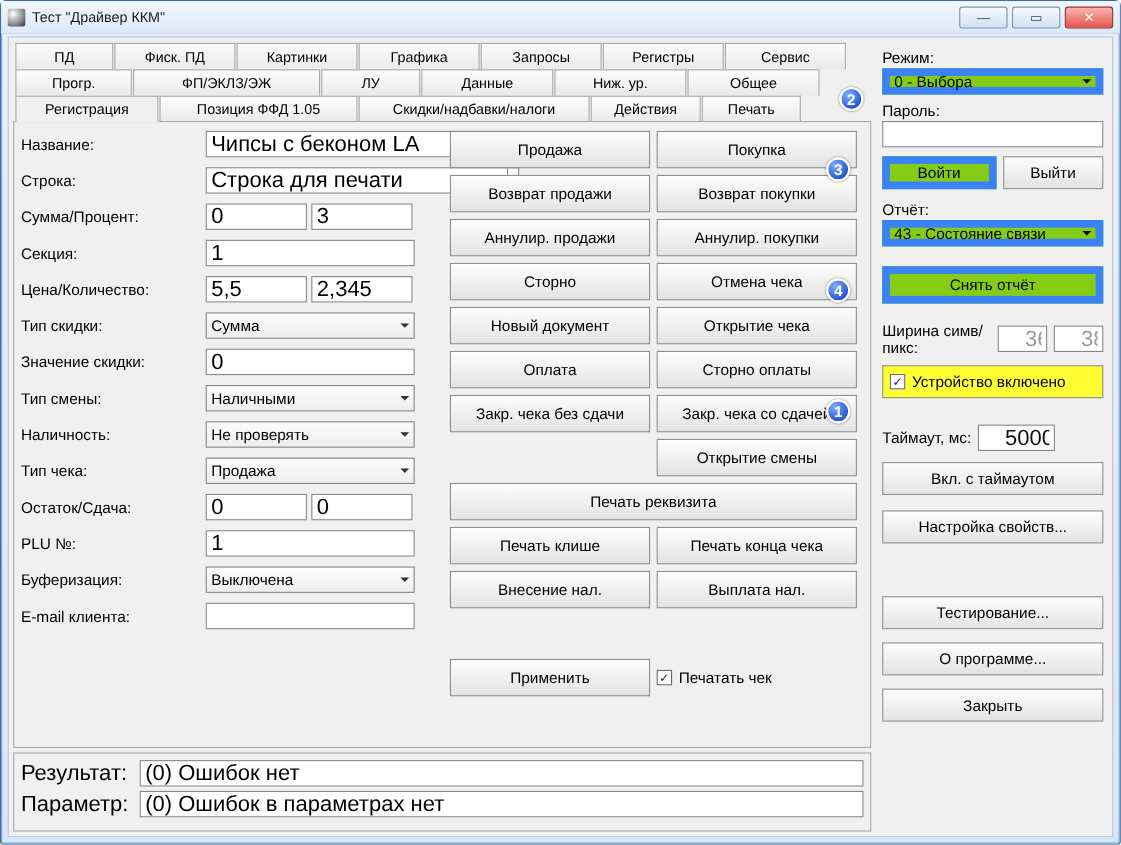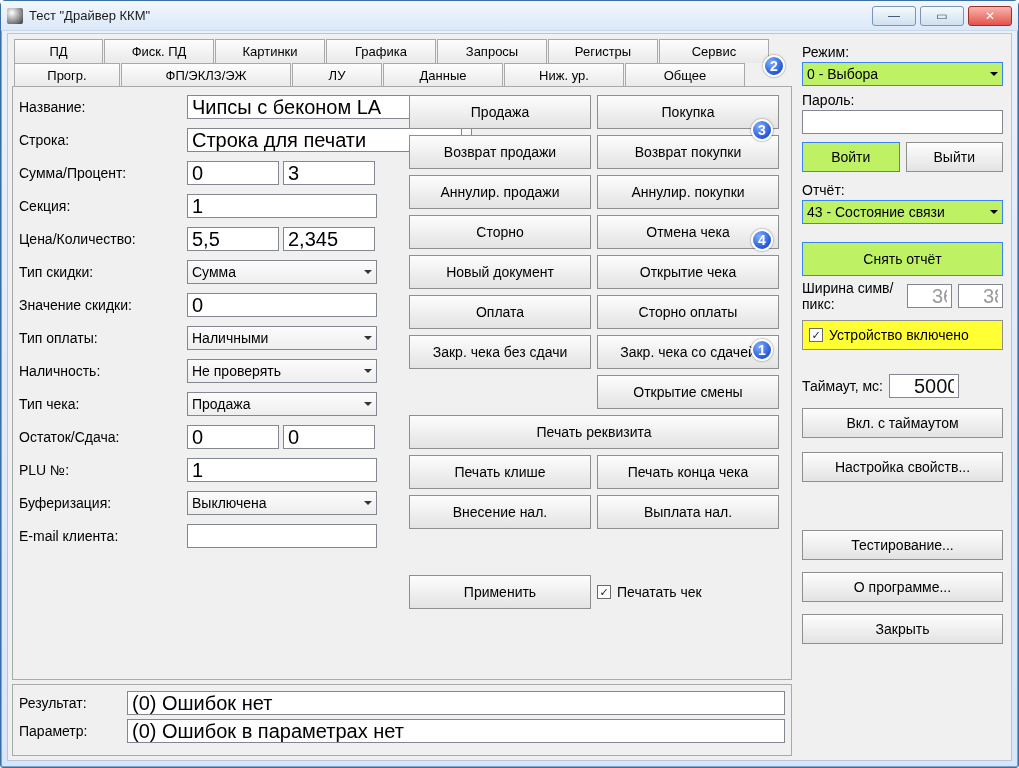--- a/index.html
+++ b/index.html
@@ -114,26 +114,26 @@
   .btns-grid .rightonly { grid-column: 2; }
   .checkbox-row { grid-column:2; display:flex; align-items:center; gap:6px; height:34px; font-size:14px;}
   .chk { width:14px; height:14px; border:1px solid #6b6b6b; background:#fff; display:inline-flex; align-items:center; justify-content:center; font-size:11px; color:#222;}
 
   
   .status-box {
     border:1px solid #a9a9a9; background:#f0f0f0; margin-top:4px;
     padding:6px 6px 8px 6px;
   }
   .status-row { display:flex; align-items:center; gap:8px; margin-bottom:4px; }
-  .status-row label { width:100px; font-size:14px;}
+  .status-row label { width:100px; font-size:20px;}
   .status-row .txt { flex:1; }
 
   
   .rlabel { font-size:14px; margin:2px 0 2px 0; display:block;}
-  .sel.yellow,.btn.yellow { background:#bef264; border:1px solid #3b82f6; }
+  .sel.yellow,.btn.yellow { background:#84cc16; border:7px solid #3b82f6; }
   .sel.yellow::after{border-top-color:#000;}
   .rightpane .btn { height:30px; font-size:14px;}
   .row2 { display:flex; gap:6px; }
   .row2 .btn { flex:1; }
   .chkbox-yellow {
     background:#ffff33; border:1px solid #8e8f8f; height:30px;
     display:flex; align-items:center; gap:6px; padding:0 6px; font-size:14px;
   }
   .rowlab { display:flex; align-items:center; gap:6px; }
   .rowlab label{font-size:14px;}
@@ -168,20 +168,27 @@
           <div class="tab" style="width:110px">Сервис</div>
         </div>
         <div class="tabs-row">
           <div class="tab" style="width:106px">Прогр.</div>
           <div class="tab" style="width:170px">ФП/ЭКЛЗ/ЭЖ</div>
           <div class="tab" style="width:90px">ЛУ</div>
           <div class="tab" style="width:120px">Данные</div>
           <div class="tab" style="width:120px">Ниж. ур.</div>
           <div class="tab" style="width:120px">Общее</div>
         </div>
+        <div class="tabs-row">
+          <div class="tab active" style="width:130px">Регистрация</div>
+          <div class="tab" style="width:180px">Позиция ФФД 1.05</div>
+          <div class="tab" style="width:210px">Скидки/надбавки/налоги</div>
+          <div class="tab" style="width:100px">Действия</div>
+          <div class="tab" style="width:90px">Печать</div>
+        </div>
 
         <div class="tabs-body">
 
           <div class="annot" style="right:6px; top:-32px">2</div>
           <div class="annot" style="left:738px; top:32px">3</div>
           <div class="annot" style="left:738px; top:142px">4</div>
           <div class="annot" style="left:738px; top:252px">1</div>
 
           <div class="form-grid">
             <label>Название:</label>
@@ -212,21 +219,21 @@
             </div>
 
             <label>Тип скидки:</label>
             <div class="sel">
                 <span>Сумма</span>
               </div>
 
             <label>Значение скидки:</label>
             <input class="txt" value="0" style="">
 
-            <label>Тип оплаты:</label>
+            <label>Тип смены:</label>
             <div class="sel">
                 <span>Наличными</span>
               </div>
 
             <label>Наличность:</label>
             <div class="sel">
                 <span>Не проверять</span>
               </div>
 
             <label>Тип чека:</label>
@@ -308,21 +315,21 @@
           <div class="btn yellow">Войти</div>
           <div class="btn">Выйти</div>
         </div>
 
         <span class="rlabel" style="margin-top:10px">Отчёт:</span>
         <div class="sel yellow">
             <span>43 - Состояние связи</span>
           </div>
         <div class="btn yellow" style="margin-top:18px;height:34px">Снять отчёт</div>
 
-        <div class="rowlab" style="margin-top:4px">
+        <div class="rowlab" style="margin-top:16px">
           <label>Ширина симв/пикс:</label>
           <input class="txt" style="color: rgb(154, 154, 154);" value="36">
           <input class="txt" style="color: rgb(154, 154, 154);" value="384">
         </div>
 
         <div class="chkbox-yellow" style="margin-top:8px">
           <span class="chk">✓</span>
           <span>Устройство включено</span>
         </div>
 

